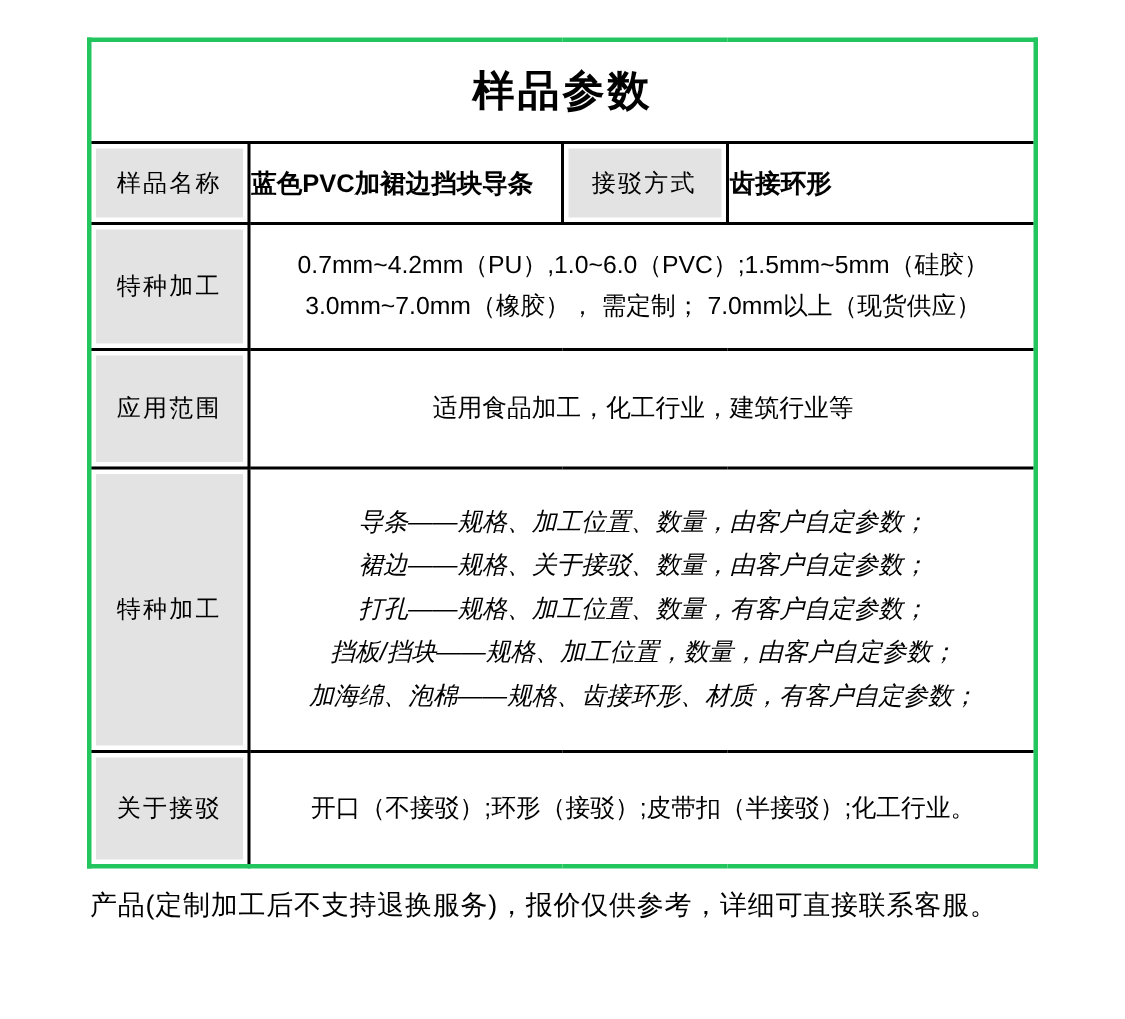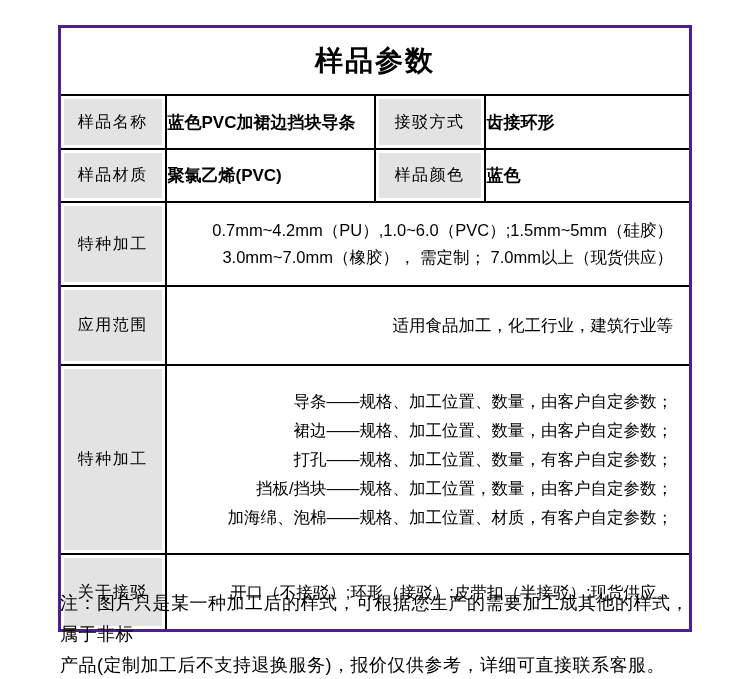--- a/index.html
+++ b/index.html
@@ -16,21 +16,21 @@
     background: #ffffff;
     overflow: hidden;
   }
   .spec-table {
     position: absolute;
     left: 58px;
     top: 25px;
     width: 631px;
     border-collapse: collapse;
     table-layout: fixed;
-    border: 3px solid #4c1d95;
+    border: 3px solid #22c55e;
   }
   .spec-table td {
     border: 2px solid #000000;
     overflow: hidden;
   }
   col.c1 { width: 106px; }
   col.c2 { width: 209px; }
   col.c3 { width: 110px; }
   col.c4 { width: 206px; }
 
@@ -51,27 +51,27 @@
     letter-spacing: 1.5px;
     font-weight: normal;
     margin-top: 38px;
   }
   .val {
     vertical-align: middle;
     font-size: 17px;
     font-weight: bold;
   }
   .content {
-    text-align: right;
+    text-align: center;
     vertical-align: middle;
     font-size: 16.5px;
     padding: 8px 16px 8px 18px;
     line-height: 27px;
   }
-  .content.special { line-height: 29px; }
+  .content.special { line-height: 29px; font-style: italic; }
   .r1  td { height: 50px; }
   .r2  td { height: 49px; }
   .r3  td { height: 66px; }
   .r4  td { height: 61px; }
   .r5  td { height: 171px; }
   .r6  td { height: 58px; }
 
   .note {
     position: absolute;
     left: 60px;
@@ -100,56 +100,49 @@
       <td colspan="4" class="title-cell">样品参数</td>
     </tr>
 
     <tr class="r1">
       <td class="lbl">样品名称</td>
       <td class="val">蓝色PVC加裙边挡块导条</td>
       <td class="lbl">接驳方式</td>
       <td class="val">齿接环形</td>
     </tr>
 
-    <tr class="r2">
-      <td class="lbl">样品材质</td>
-      <td class="val">聚氯乙烯(PVC)</td>
-      <td class="lbl">样品颜色</td>
-      <td class="val">蓝色</td>
-    </tr>
 
     <tr class="r3">
       <td class="lbl">特种加工</td>
       <td colspan="3" class="content">
         <div>0.7mm~4.2mm（PU）,1.0~6.0（PVC）;1.5mm~5mm（硅胶）</div>
         <div>3.0mm~7.0mm（橡胶）， 需定制； 7.0mm以上（现货供应）</div>
       </td>
     </tr>
 
     <tr class="r4">
       <td class="lbl">应用范围</td>
       <td colspan="3" class="content">适用食品加工，化工行业，建筑行业等</td>
     </tr>
 
     <tr class="r5">
       <td class="lbl">特种加工</td>
       <td colspan="3" class="content special">
         <div>导条——规格、加工位置、数量，由客户自定参数；</div>
-        <div>裙边——规格、加工位置、数量，由客户自定参数；</div>
+        <div>裙边——规格、关于接驳、数量，由客户自定参数；</div>
         <div>打孔——规格、加工位置、数量，有客户自定参数；</div>
         <div>挡板/挡块——规格、加工位置，数量，由客户自定参数；</div>
-        <div>加海绵、泡棉——规格、加工位置、材质，有客户自定参数；</div>
+        <div>加海绵、泡棉——规格、齿接环形、材质，有客户自定参数；</div>
       </td>
     </tr>
 
     <tr class="r6">
       <td class="lbl">关于接驳</td>
-      <td colspan="3" class="content">开口（不接驳）;环形（接驳）;皮带扣（半接驳）;现货供应。</td>
+      <td colspan="3" class="content">开口（不接驳）;环形（接驳）;皮带扣（半接驳）;化工行业。</td>
     </tr>
   </tbody>
     </table>
 
   <div class="note">
-    <div>注：图片只是某一种加工后的样式，可根据您生产的需要加工成其他的样式，属于非标</div>
     <div>产品(定制加工后不支持退换服务)，报价仅供参考，详细可直接联系客服。</div>
   </div>
 
 </div>
 
 </body></html>

